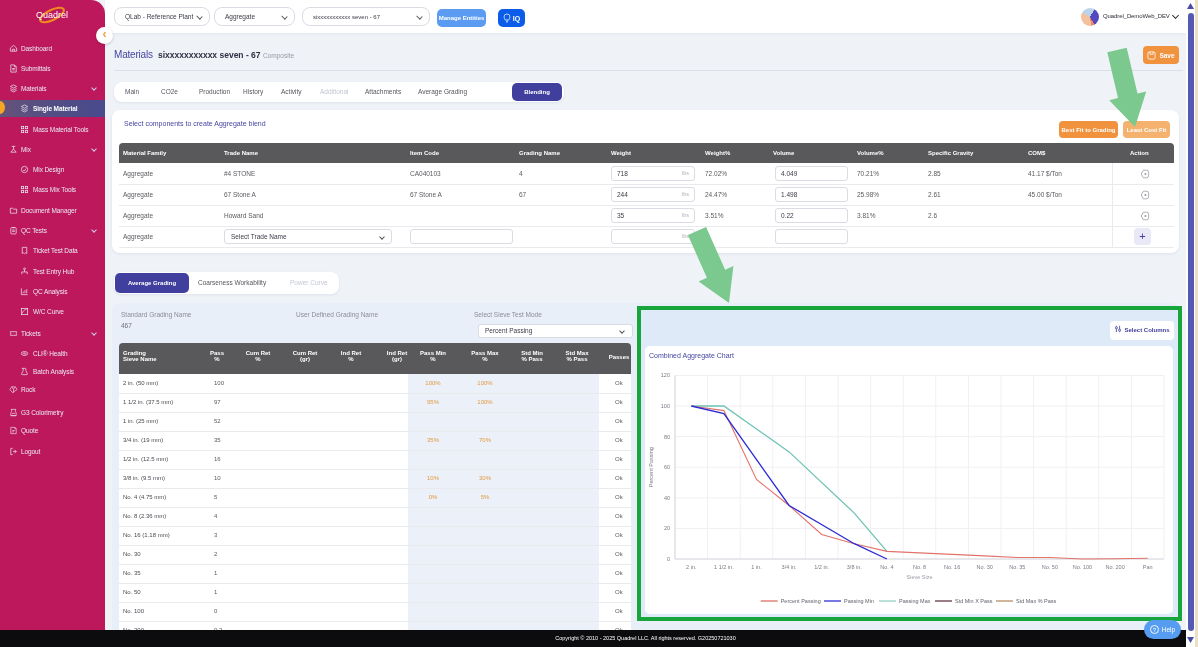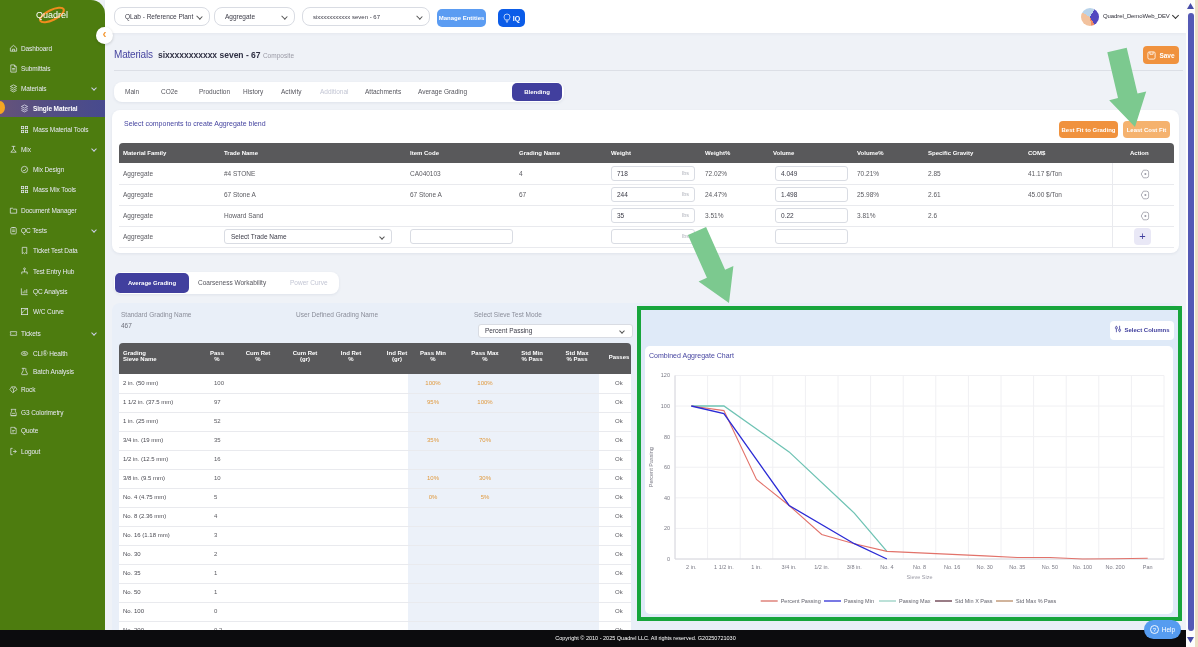--- a/index.html
+++ b/index.html
@@ -1,21 +1,21 @@
 <!DOCTYPE html>
 <html><head>
 <meta charset="utf-8">
 <style>
   * { margin:0; padding:0; box-sizing:border-box; }
   html,body { width:1198px; height:647px; overflow:hidden; }
   body { font-family:"Liberation Sans", sans-serif; background:#eff2f7; position:relative; }
   .abs { position:absolute; }
 
   
-  #sidebar { left:0; top:0; width:105px; height:631px; background:#4d7c0f; border-top-right-radius:14px; z-index:5; }
+  #sidebar { left:0; top:0; width:105px; height:631px; background:#be185d; border-top-right-radius:14px; z-index:5; }
   .nav-item { position:absolute; left:0; width:105px; height:20px; color:#e8e9f5; font-size:6.5px; letter-spacing:-0.1px; display:flex; align-items:center; }
   .nav-item .ic { position:absolute; left:9px; width:9px; height:9px; }
   .nav-item .txt { position:absolute; left:21px; white-space:nowrap; }
   .nav-item.sub .ic { left:20px; width:9px; height:9px; }
   .nav-item.sub .txt { left:33px; }
   .nav-item .chev { position:absolute; right:9px; top:8px; width:4px; height:4px; border-right:1px solid #cdd0ea; border-bottom:1px solid #cdd0ea; transform:rotate(45deg); }
   .nav-sel { background:linear-gradient(90deg,#66537a 0%,#554f82 40%,#474a8e 100%); }
   .nav-sel .txt { font-weight:bold; color:#fff; }
 
   

